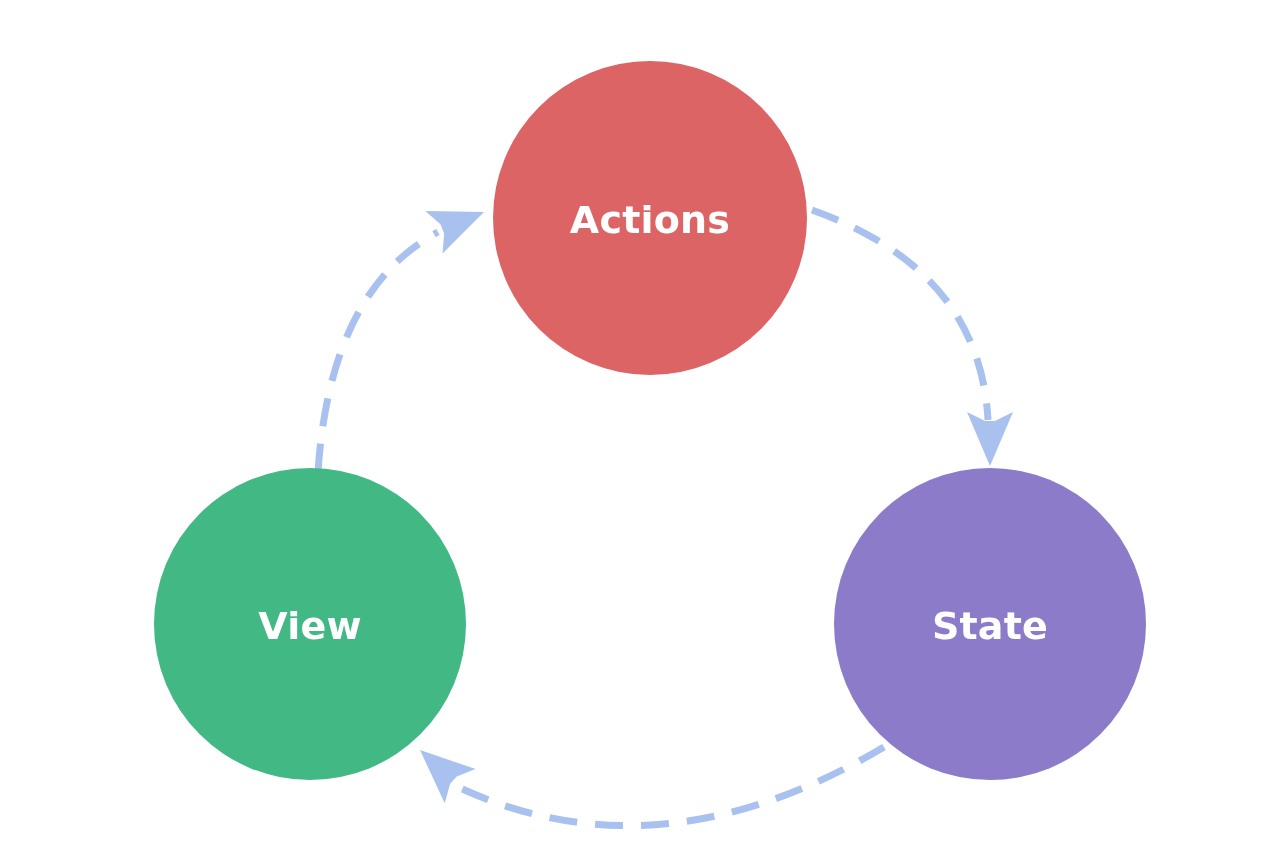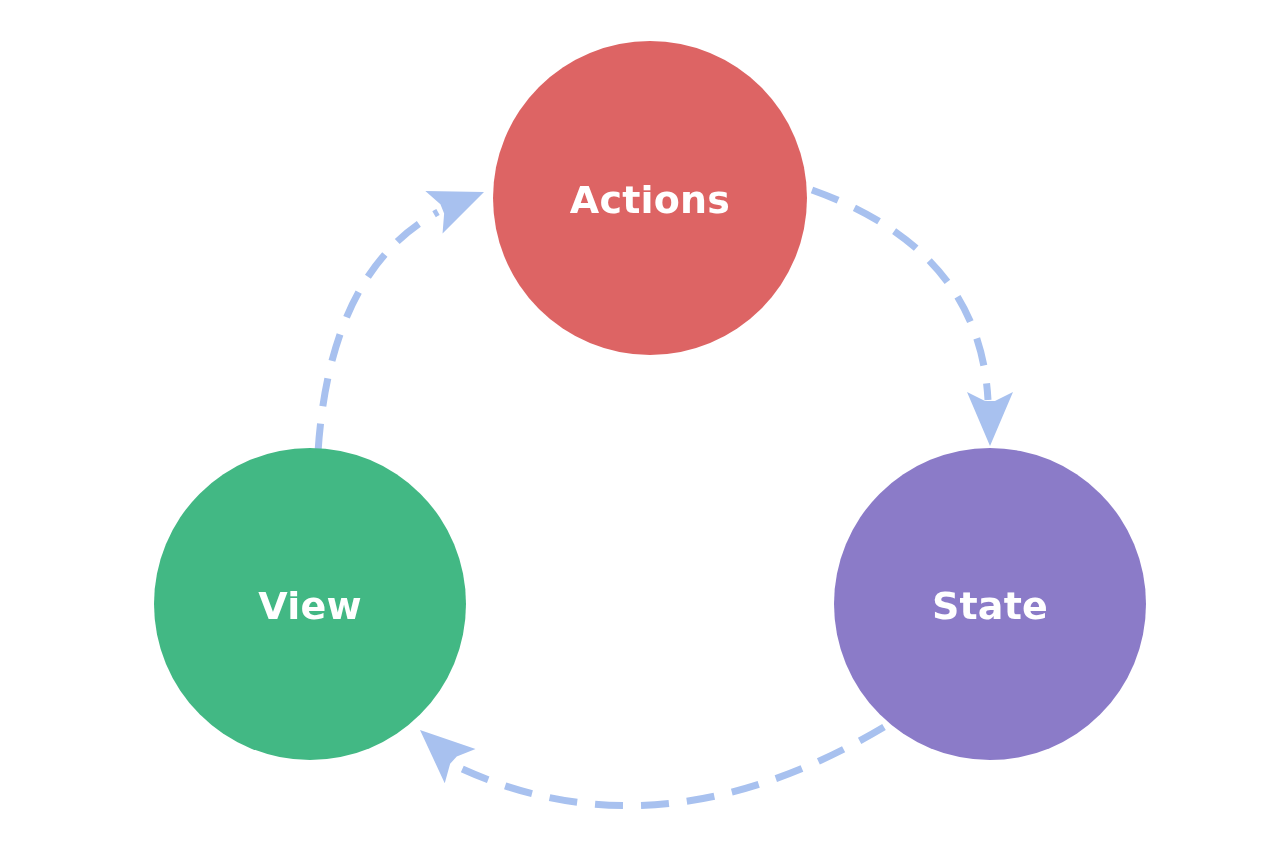--- a/index.html
+++ b/index.html
@@ -11,20 +11,21 @@
     width: 1280px;
     height: 866px;
     overflow: hidden;
     font-family: "DejaVu Sans", sans-serif;
   }
   #diagram-root {
     position: relative;
     width: 1280px;
     height: 630px;
     background: #ffffff;
+    margin-top: 20px;
   }
   #diagram-svg {
     position: absolute;
     top: 0;
     left: 0;
     width: 1280px;
     height: 866px;
     display: block;
   }
   .node-label {

